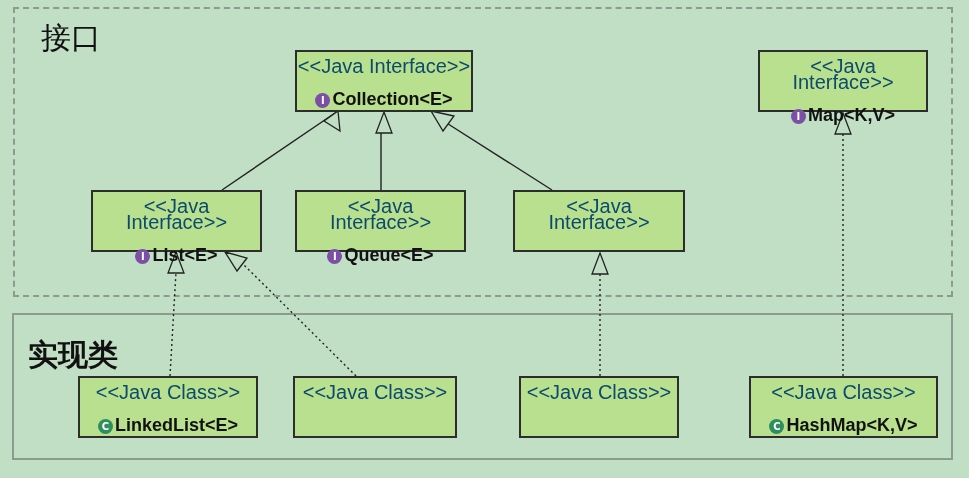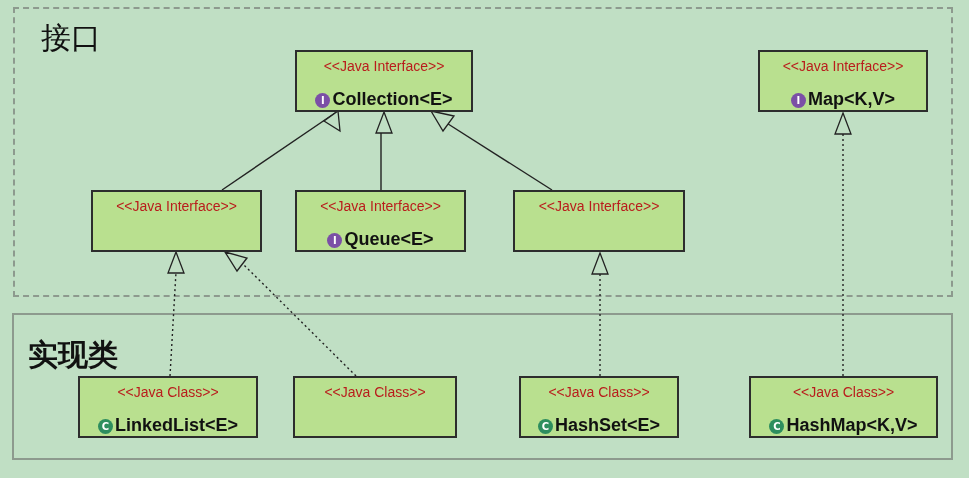--- a/index.html
+++ b/index.html
@@ -1,21 +1,21 @@
 <!DOCTYPE html>
 <html><head>
 <meta charset="utf-8">
 <style>
   html,body{margin:0;padding:0;}
   body{width:969px;height:478px;background:#c0dfc4;position:relative;overflow:hidden;font-family:"DejaVu Sans","Liberation Sans",sans-serif;}
   .group-iface{position:absolute;left:13px;top:7px;width:940px;height:290px;border:2px dashed #8d9a8e;box-sizing:border-box;}
   .group-impl{position:absolute;left:12px;top:313px;width:941px;height:147px;border:2px solid #8d9a8e;box-sizing:border-box;}
   .group-label{position:absolute;font-size:30px;color:#111;font-family:"DejaVu Sans",sans-serif;}
   .node{position:absolute;background:#b9e08f;border:2px solid #2d2d2d;box-sizing:border-box;text-align:center;}
-  .stereo{font-family:"Liberation Sans",sans-serif;font-size:14px;color:#b91c1c;margin-top:6px;line-height:16px;}
+  .stereo{font-family:"Liberation Sans",sans-serif;font-size:20px;color:#0c4a6e;margin-top:6px;line-height:16px;}
   .name{font-family:"Liberation Sans",sans-serif;font-weight:bold;font-size:18px;color:#111;line-height:22px;margin-top:14px;white-space:nowrap;}
   .badge{display:inline-block;width:15px;height:15px;border-radius:50%;color:#fff;font-size:10px;line-height:15px;text-align:center;vertical-align:1px;margin-right:2px;font-family:"DejaVu Sans",sans-serif;font-weight:bold;}
   .badge.i{background:#7b4fa6;}
   .badge.c{background:#2e8e5e;}
   svg.edges{position:absolute;left:0;top:0;}
 </style>
 </head>
 <body>
 
 <div class="group-iface"></div>
@@ -52,20 +52,21 @@
   <div class="name"><span class="badge i">I</span><span>Collection&lt;E&gt;</span></div>
 </div>
 
 <div class="node" style="left:758px;top:50px;width:170px;height:62px;">
   <div class="stereo">&lt;&lt;Java Interface&gt;&gt;</div>
   <div class="name"><span class="badge i">I</span><span>Map&lt;K,V&gt;</span></div>
 </div>
 
 <div class="node" style="left:91px;top:190px;width:171px;height:62px;">
   <div class="stereo">&lt;&lt;Java Interface&gt;&gt;</div>
+  <div class="name"><span class="badge i">I</span><span>List&lt;E&gt;</span></div>
 </div>
 
 <div class="node" style="left:295px;top:190px;width:171px;height:62px;">
   <div class="stereo">&lt;&lt;Java Interface&gt;&gt;</div>
   <div class="name"><span class="badge i">I</span><span>Queue&lt;E&gt;</span></div>
 </div>
 
 <div class="node" style="left:513px;top:190px;width:172px;height:62px;">
   <div class="stereo">&lt;&lt;Java Interface&gt;&gt;</div>
 </div>
@@ -74,19 +75,18 @@
   <div class="stereo">&lt;&lt;Java Class&gt;&gt;</div>
   <div class="name"><span class="badge c">C</span><span>LinkedList&lt;E&gt;</span></div>
 </div>
 
 <div class="node" style="left:293px;top:376px;width:164px;height:62px;">
   <div class="stereo">&lt;&lt;Java Class&gt;&gt;</div>
 </div>
 
 <div class="node" style="left:519px;top:376px;width:160px;height:62px;">
   <div class="stereo">&lt;&lt;Java Class&gt;&gt;</div>
-  <div class="name"><span class="badge c">C</span><span>HashSet&lt;E&gt;</span></div>
 </div>
 
 <div class="node" style="left:749px;top:376px;width:189px;height:62px;">
   <div class="stereo">&lt;&lt;Java Class&gt;&gt;</div>
   <div class="name"><span class="badge c">C</span><span>HashMap&lt;K,V&gt;</span></div>
 </div>
 
 </body></html>

